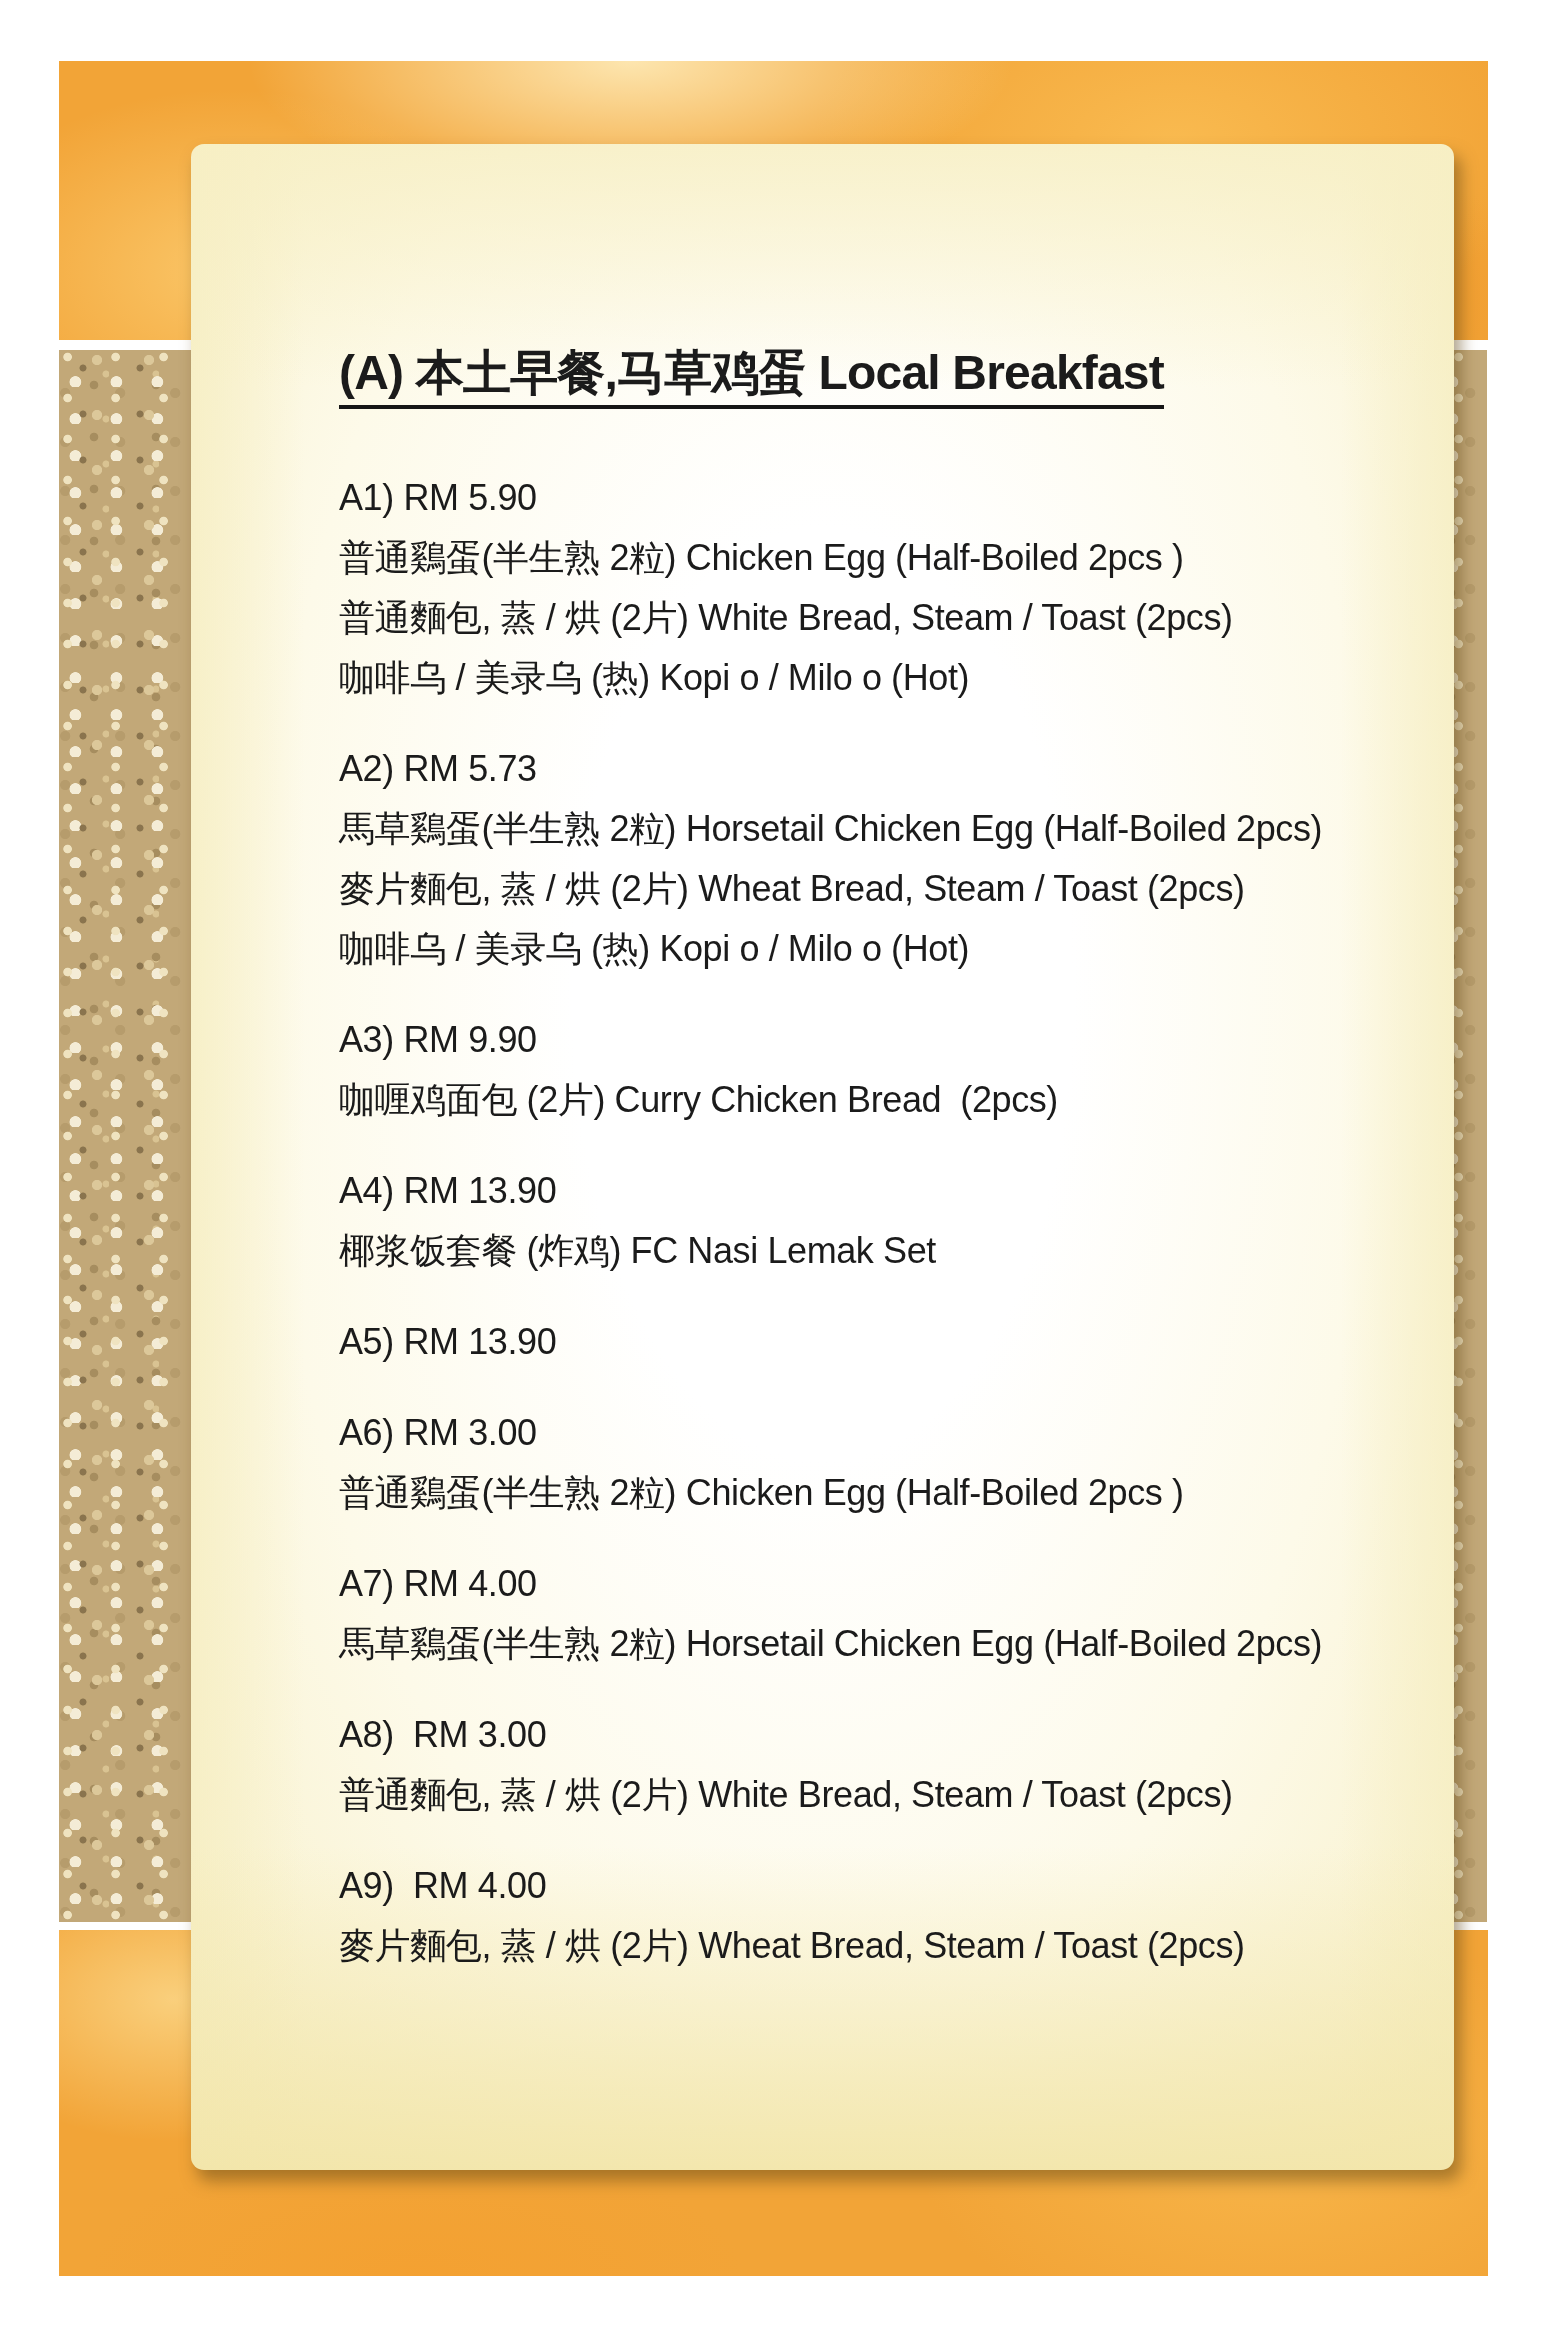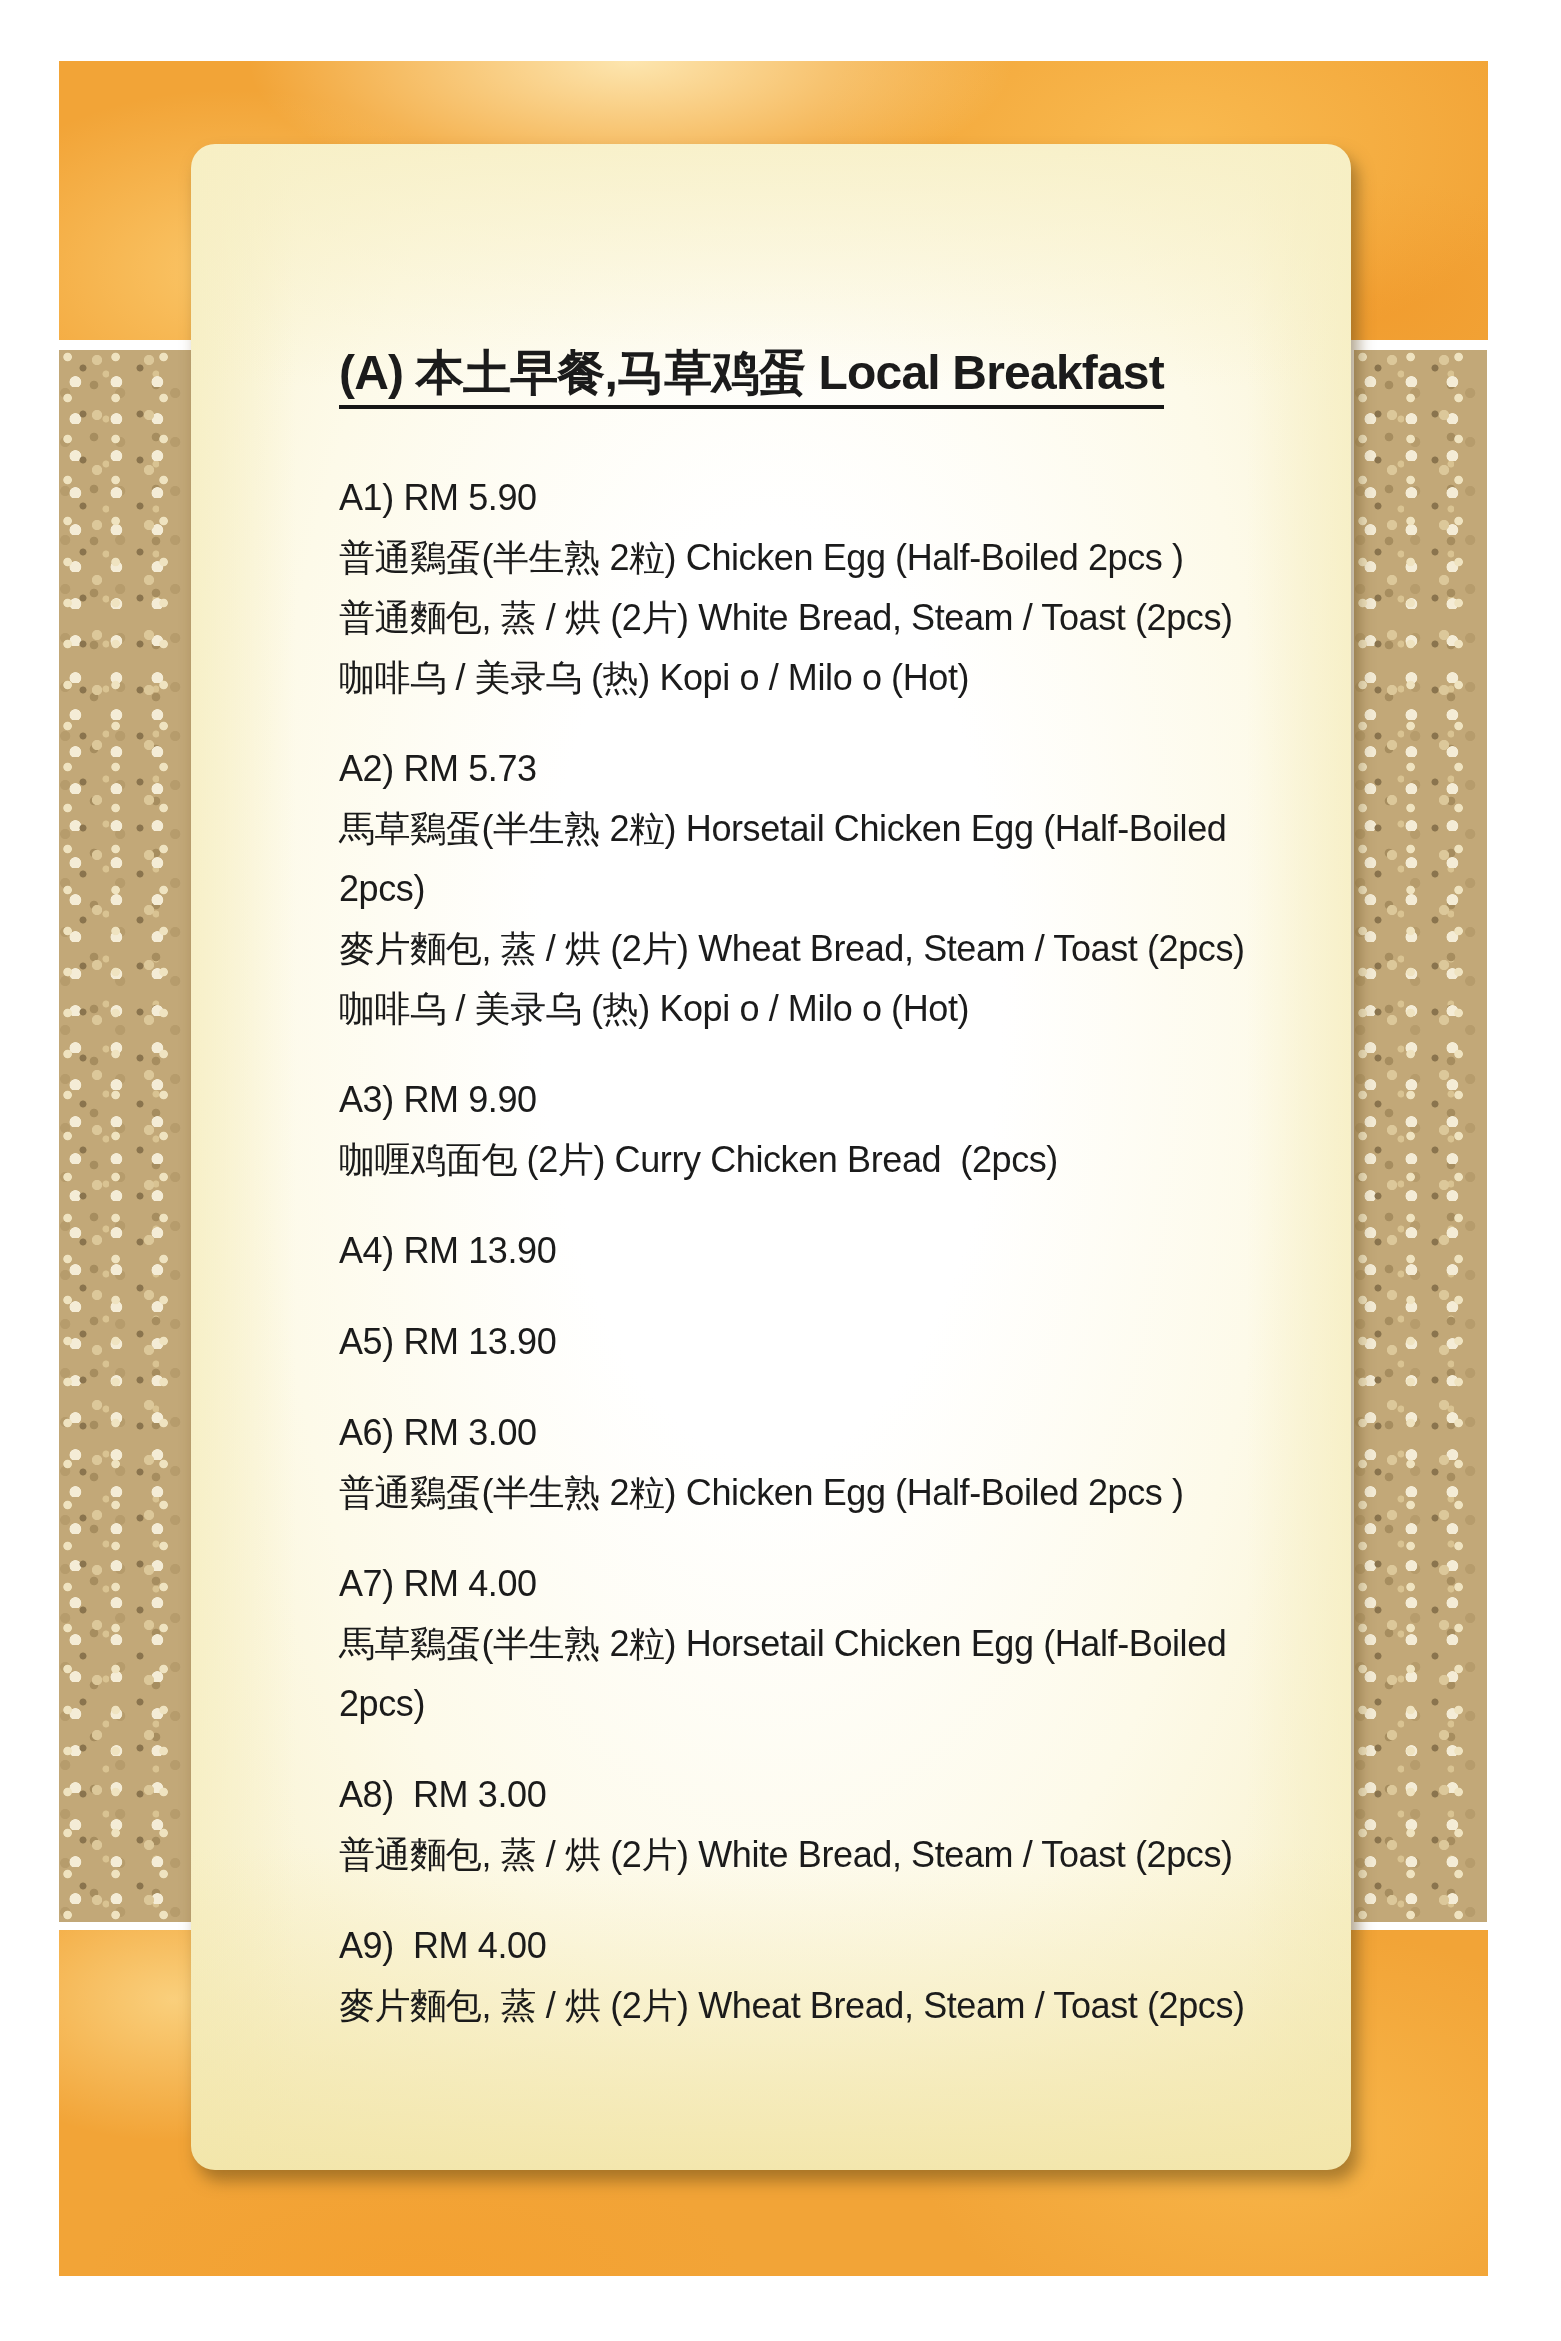--- a/index.html
+++ b/index.html
@@ -45,22 +45,22 @@
       radial-gradient(circle at 16.4px 32px, #F4ECD6 0 5.5px, rgba(0,0,0,0) 6.2px),
       radial-gradient(circle at 35px 35px, #A68D5F 0 3.9px, rgba(0,0,0,0) 4.7px),
       radial-gradient(circle at 47px 24px, #D9C392 0 3.1px, rgba(0,0,0,0) 3.9px),
       radial-gradient(circle at 6.2px 43px,  #B69C6C 0 4.7px, rgba(0,0,0,0) 5.5px);
     background-size:48px 41px,57px 46px,52px 55px,41px 37px,62px 52px,50px 45px,55px 49px;
   }
   .sand-left{left:59px;top:350px;width:133px;height:1572px;}
   .sand-right{left:1354px;top:350px;width:133px;height:1572px;}
   
   .card{
-    left:191px;top:144px;width:1160px;height:2026px;
-    border-radius:24px;
+    left:191px;top:144px;width:1263px;height:2026px;
+    border-radius:13px;
     background-image:
       linear-gradient(180deg, rgba(247,239,196,.85) 0%, rgba(255,255,255,0) 12%),
       linear-gradient(0deg,   rgba(242,229,168,.9) 0%,  rgba(255,255,255,0) 16%),
       linear-gradient(90deg,  rgba(246,238,194,.8) 0%,  rgba(255,255,255,0) 9%, rgba(255,255,255,0) 91%, rgba(246,238,194,.8) 100%),
       radial-gradient(ellipse at 50% 42%, #FFFFFF 28%, #FDFAE9 62%, #F7EFC6 100%);
     background-color:#FDFAE9;
     box-shadow:6.2px 11px 15.6px rgba(96,70,22,.5);
     padding:205px 86px 0 148px;
   }
   .title{
@@ -102,20 +102,21 @@
         <div class="line">咖啡乌 / 美录乌 (热) Kopi o / Milo o (Hot)</div>
       </div>
 
   <div class="block">
     <div class="line price">A3) RM 9.90</div>
   <div class="line">咖喱鸡面包 (2片) Curry Chicken Bread  (2pcs)</div>
       </div>
 
   <div class="block">
     <div class="line price">A4) RM 13.90</div>
+  <div class="line">椰浆饭套餐 (炸鸡) FC Nasi Lemak Set</div>
       </div>
 
   <div class="block">
     <div class="line price">A5) RM 13.90</div>
       </div>
 
   <div class="block">
     <div class="line price">A6) RM 3.00</div>
   <div class="line">普通鷄蛋(半生熟 2粒) Chicken Egg (Half-Boiled 2pcs )</div>
       </div>

